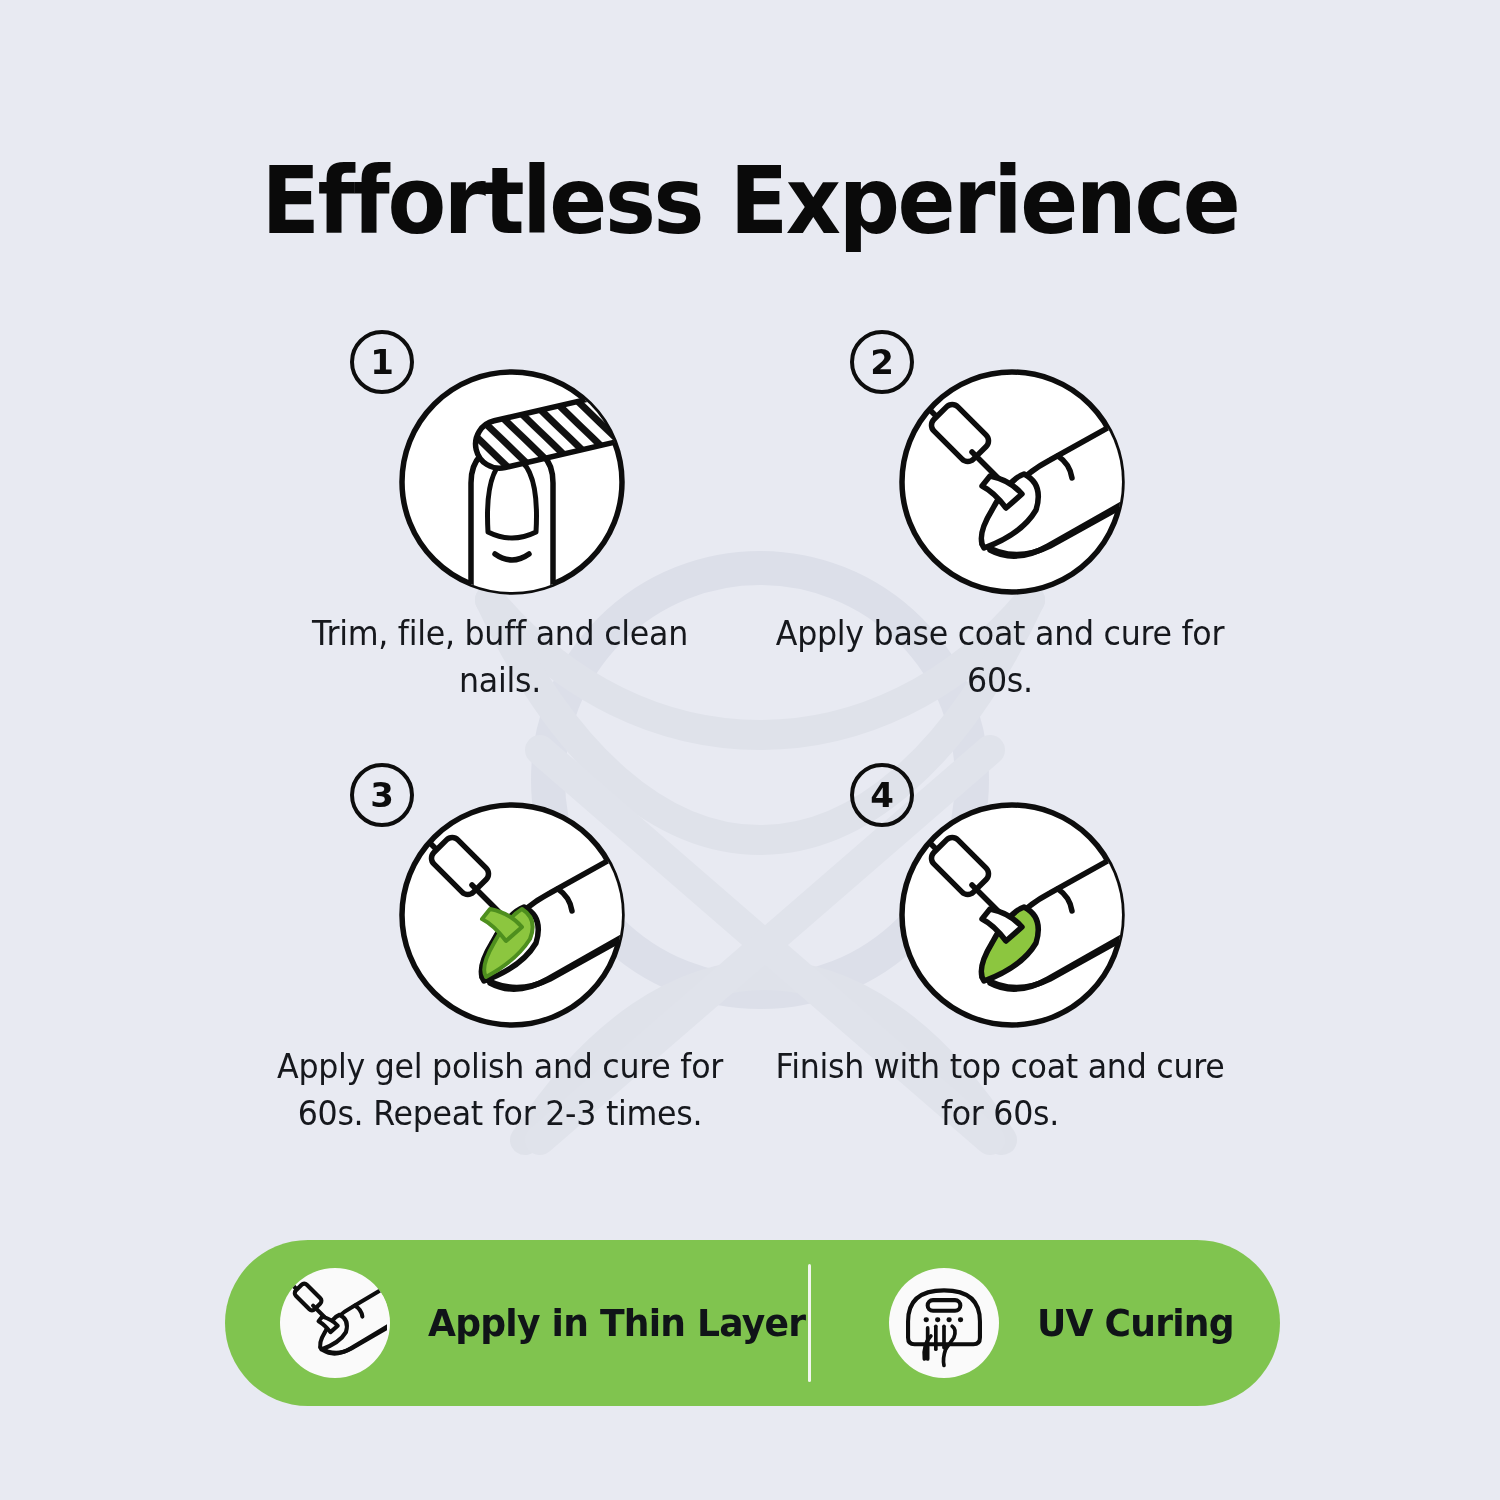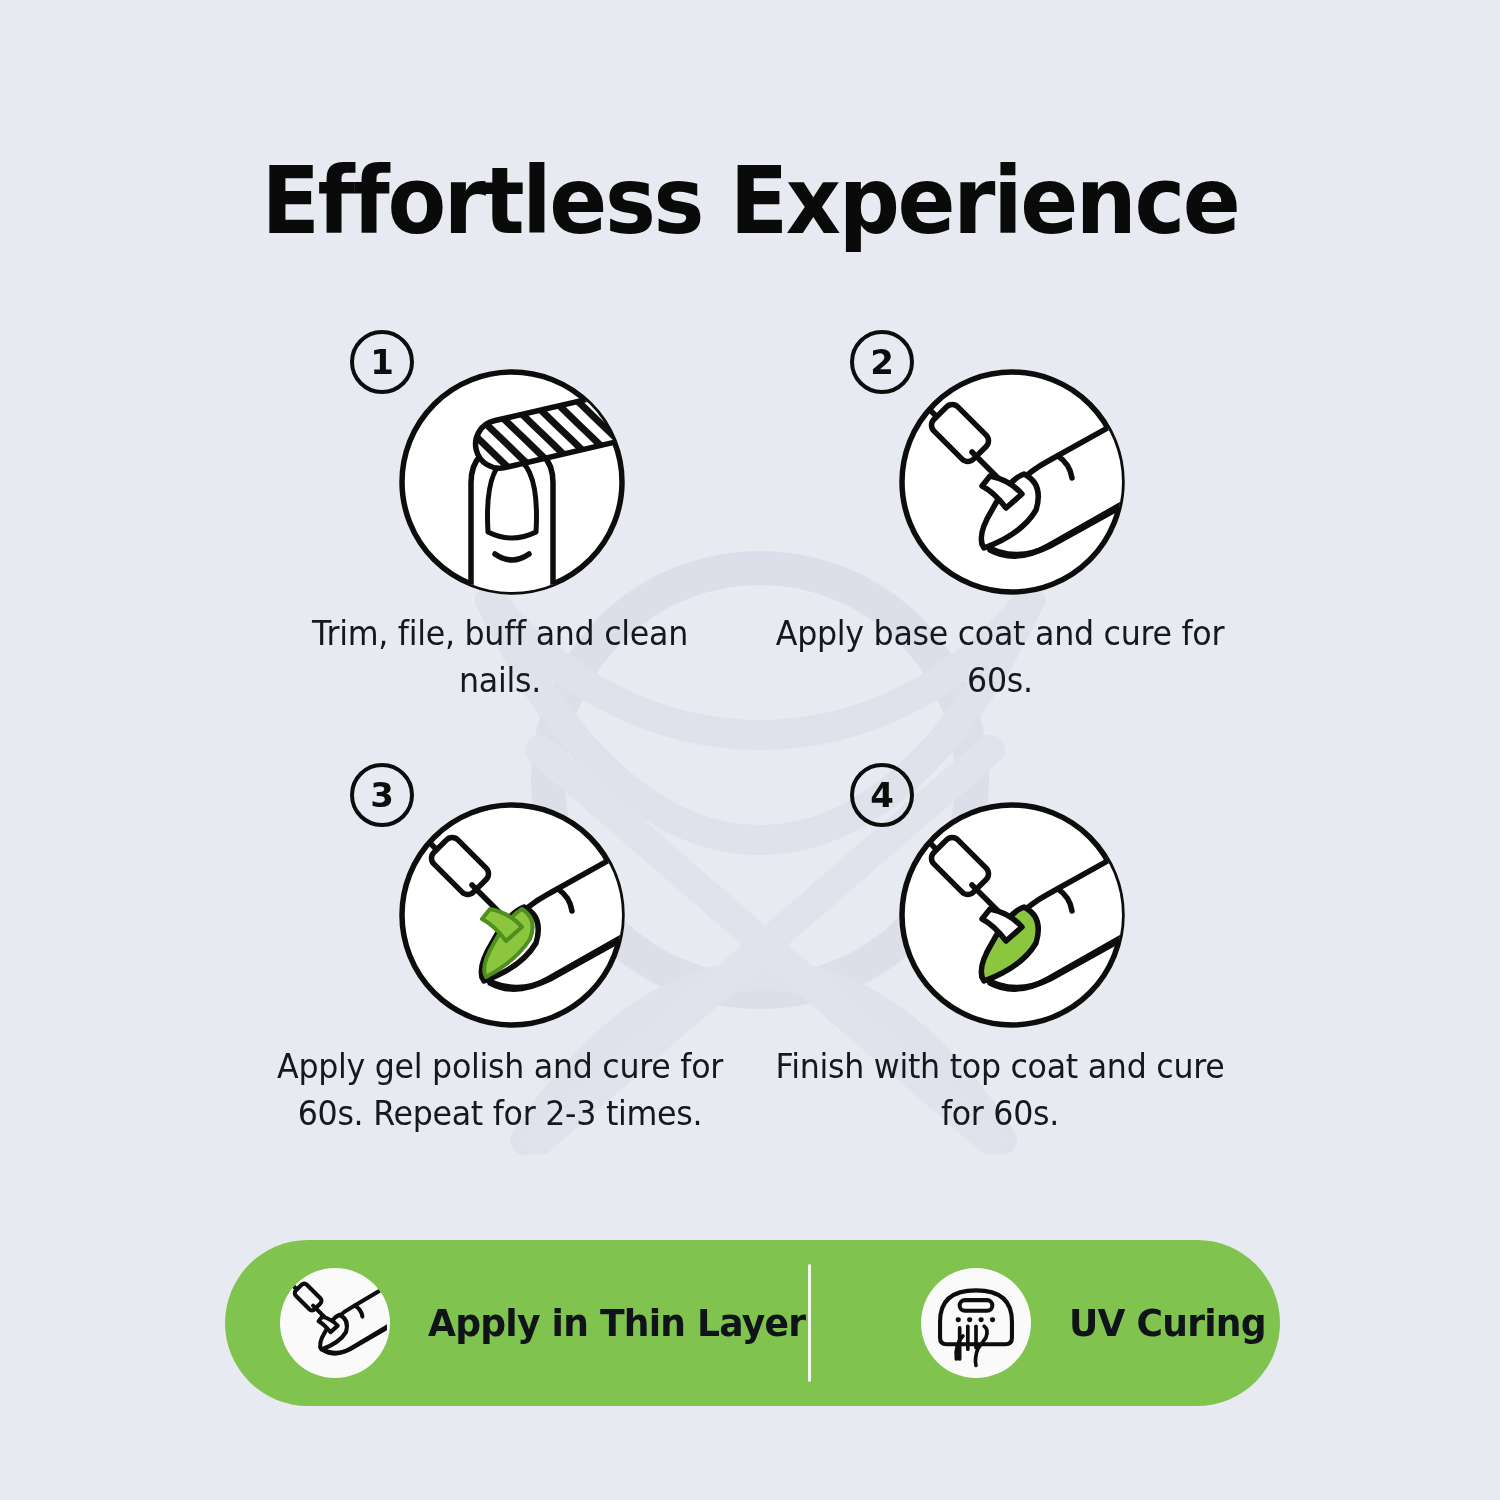--- a/index.html
+++ b/index.html
@@ -124,21 +124,21 @@
     align-items: center;
     z-index: 3;
   }
 
   .banner-half {
     display: flex;
     align-items: center;
     height: 100%;
   }
   #banner-half-left  { width: 583px; padding-left: 55px; align-items: center; }
-  #banner-half-right { width: 472px; padding-left: 110px; }
+  #banner-half-right { width: 472px; padding-left: 78px; }
 
   .banner-icon-disc {
     width: 110px;
     height: 110px;
     border-radius: 50%;
     background: #fafafa;
     flex: 0 0 110px;
     display: flex;
     align-items: center;
     justify-content: center;

